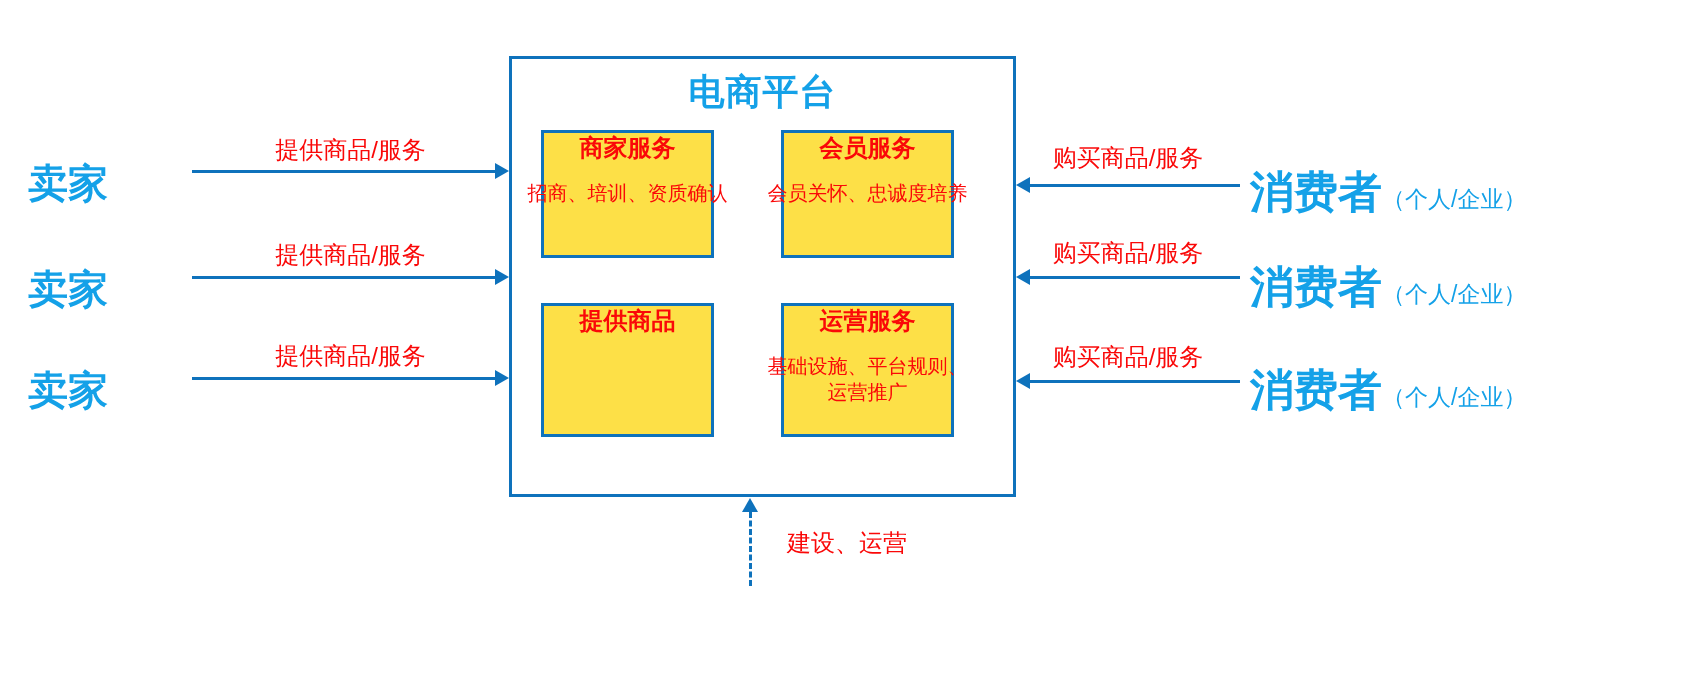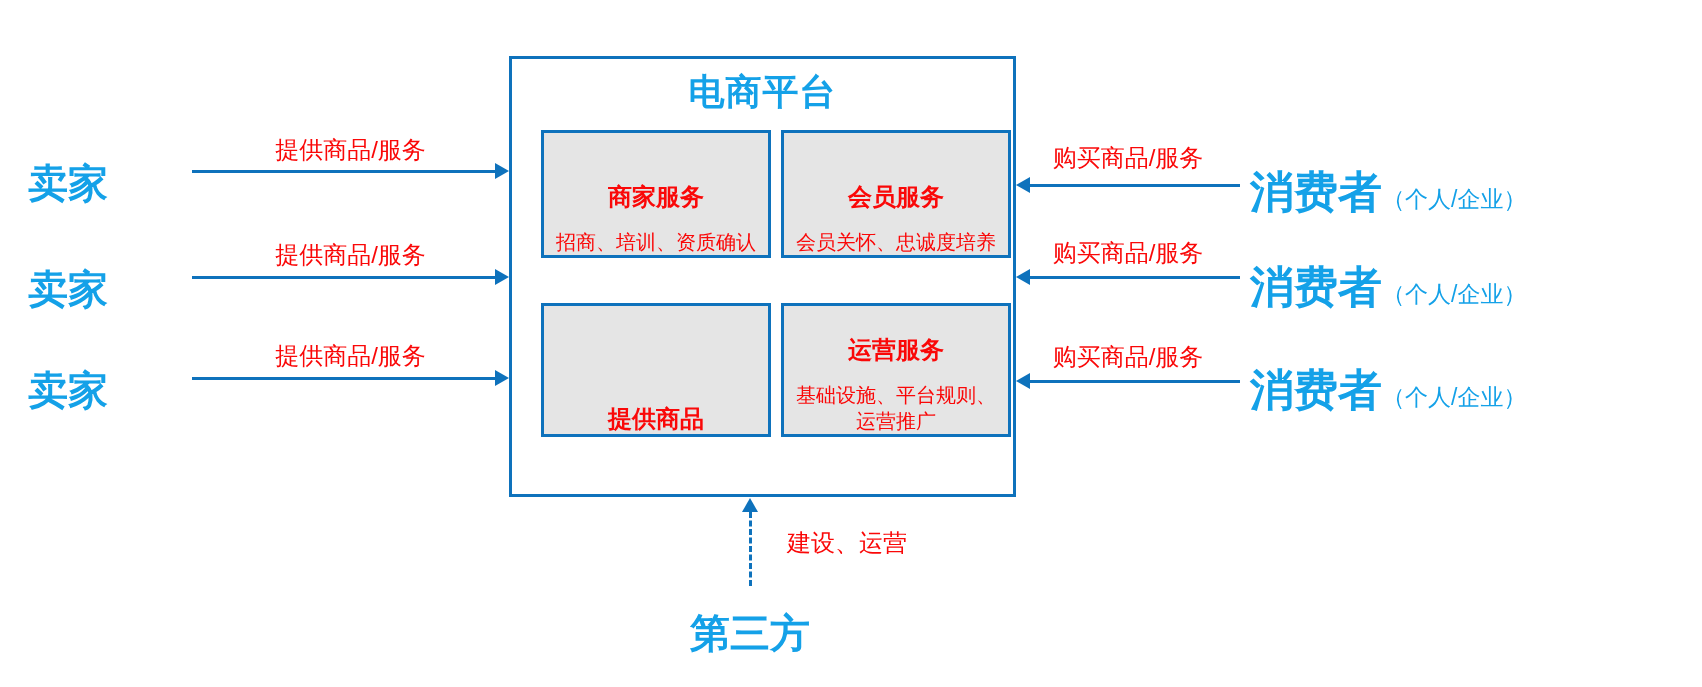--- a/index.html
+++ b/index.html
@@ -30,27 +30,27 @@
     position: absolute;
     left: 0; right: 0; top: 9px;
     text-align: center;
     font-size: 36px;
     font-weight: bold;
     color: var(--azure);
     letter-spacing: 1px;
   }
   .service-box {
     position: absolute;
-    width: 230px;
+    width: 173px;
     border: 3px solid var(--line);
-    background: #e5e5e5;
+    background: #fde047;
     display: flex;
     flex-direction: column;
     align-items: center;
-    justify-content: flex-end;
+    justify-content: flex-start;
     text-align: center;
   }
   .sb1 { left: 29px;  top: 71px;  height: 128px; }
   .sb2 { left: 269px; top: 71px;  height: 128px; }
   .sb3 { left: 29px;  top: 244px; height: 134px; }
   .sb4 { left: 269px; top: 244px; height: 134px; }
   .service-title {
     font-size: 24px;
     font-weight: bold;
     color: var(--red);
@@ -234,15 +234,14 @@
 
   <div class="alabel bl bl1">购买商品/服务</div>
   <div class="alabel bl bl2">购买商品/服务</div>
   <div class="alabel bl bl3">购买商品/服务</div>
 
   <div class="varrow">
     <div class="vhead"></div>
     <div class="vdash"></div>
   </div>
   <div class="build-label">建设、运营</div>
-  <div class="third-party">第三方</div>
 
 </div>
 
 </body></html>

